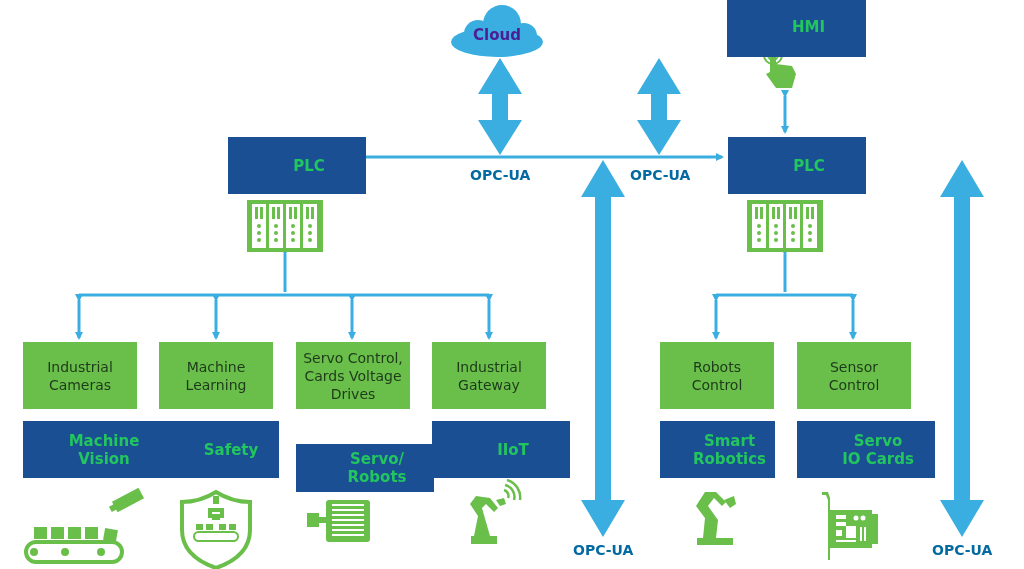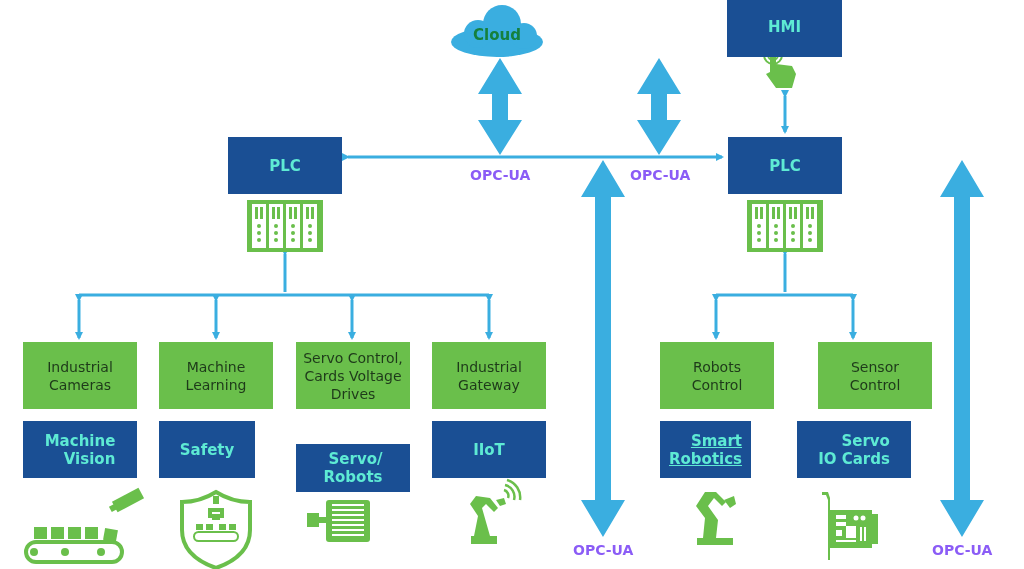--- a/index.html
+++ b/index.html
@@ -1,20 +1,20 @@
 <!DOCTYPE html>
 <html><head>
 <meta charset="utf-8">
 <style>
   html, body { margin:0; padding:0; }
   body { width:1024px; height:569px; background:#ffffff; position:relative; overflow:hidden; font-family:"DejaVu Sans", sans-serif; }
   .abs { position:absolute; }
-  .navy { background:#1a4f94; color:#5eead4; font-weight:bold; display:flex; align-items:center; justify-content:center; text-align:right; font-size:15px; line-height:18px; }
+  .navy { background:#1a4f94; color:#22c55e; font-weight:bold; display:flex; align-items:center; justify-content:center; text-align:center; font-size:15px; line-height:18px;padding-left:24px; }
   .green { background:#6abf4b; color:#1e3a1a; display:flex; align-items:center; justify-content:center; text-align:center; font-size:14px; line-height:18px; }
-  .lbl { color:#8b5cf6; font-weight:bold; font-size:14px; }
+  .lbl { color:#0369a1; font-weight:bold; font-size:14px; }
   .ml { white-space:pre-line; }
   svg { position:absolute; left:0; top:0; }
 </style>
 </head>
 <body>
 
 <svg width="1024" height="569">
   <defs>
     <marker id="ah" markerWidth="8" markerHeight="8" refX="6" refY="4" orient="auto" markerUnits="userSpaceOnUse">
       <path d="M0,0 L8,4 L0,8 z" fill="#3aaee0"></path>
@@ -185,21 +185,21 @@
     </g>
   </g>
 
   <g>
     <circle cx="773" cy="55" r="9" fill="none" stroke="#6abf4b" stroke-width="2"></circle>
     <circle cx="773" cy="55" r="5" fill="none" stroke="#6abf4b" stroke-width="2"></circle>
     <path d="M770,56 L776,56 L776,64 L792,66 L796,74 L792,88 L776,88 L766,74 L770,72 Z" fill="#6abf4b"></path>
   </g>
 </svg>
 
-<div class="abs" style="left:455px;top:26px;width:84px;text-align:center;color:#15803d;font-weight:bold;font-size:15px;">Cloud</div>
+<div class="abs" style="left:455px;top:26px;width:84px;text-align:center;color:#4c1d95;font-weight:bold;font-size:15px;">Cloud</div>
 <div class="abs navy" style="left:727px;top:0px;width:115px;height:57px;">
     <span style="margin-bottom:4px;">HMI</span>
   </div>
 <div class="abs navy" style="left:228px;top:137px;width:114px;height:57px;">
     <span>PLC</span>
   </div>
 <div class="abs navy" style="left:728px;top:137px;width:114px;height:57px;">
     <span>PLC</span>
   </div>
 
@@ -220,18 +220,18 @@
 
 <div class="abs navy ml" style="left:23px;top:421px;width:114px;height:57px;">Machine
 Vision</div>
 <div class="abs navy ml" style="left:159px;top:421px;width:96px;height:57px;">Safety</div>
 <div class="abs navy ml" style="left:296px;top:444px;width:114px;height:48px;">Servo/
 Robots</div>
 <div class="abs navy ml" style="left:432px;top:421px;width:114px;height:57px;">IIoT</div>
 
 <div class="abs green ml" style="left:660px;top:342px;width:114px;height:67px;">Robots
 Control</div>
-<div class="abs green ml" style="left:797px;top:342px;width:114px;height:67px;margin-left:21px;">Sensor
+<div class="abs green ml" style="left:797px;top:342px;width:114px;height:67px;">Sensor
 Control</div>
-<div class="abs navy ml" style="left:660px;top:421px;width:91px;height:57px;text-decoration:underline;">Smart
+<div class="abs navy ml" style="left:660px;top:421px;width:91px;height:57px;">Smart
 Robotics</div>
 <div class="abs navy ml" style="left:797px;top:421px;width:114px;height:57px;">Servo
 IO Cards</div>
 
 </body></html>

